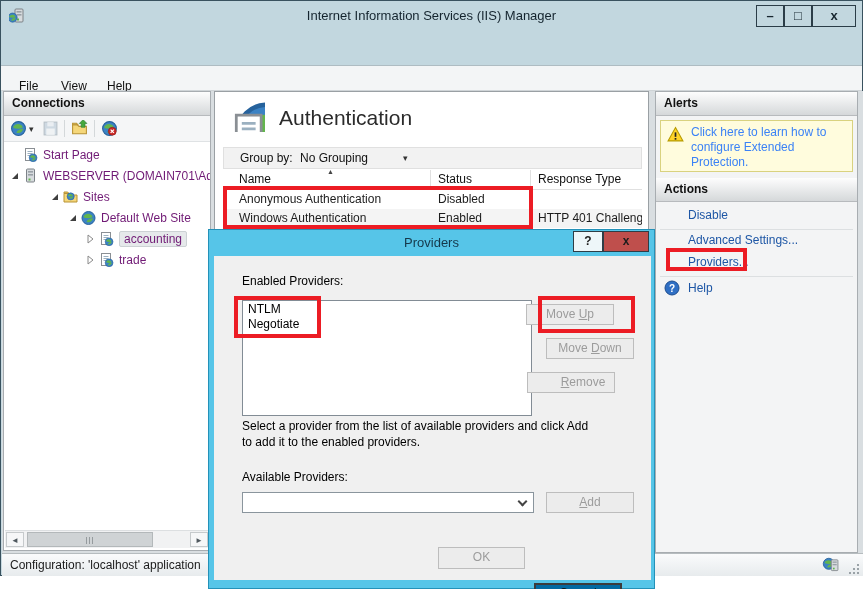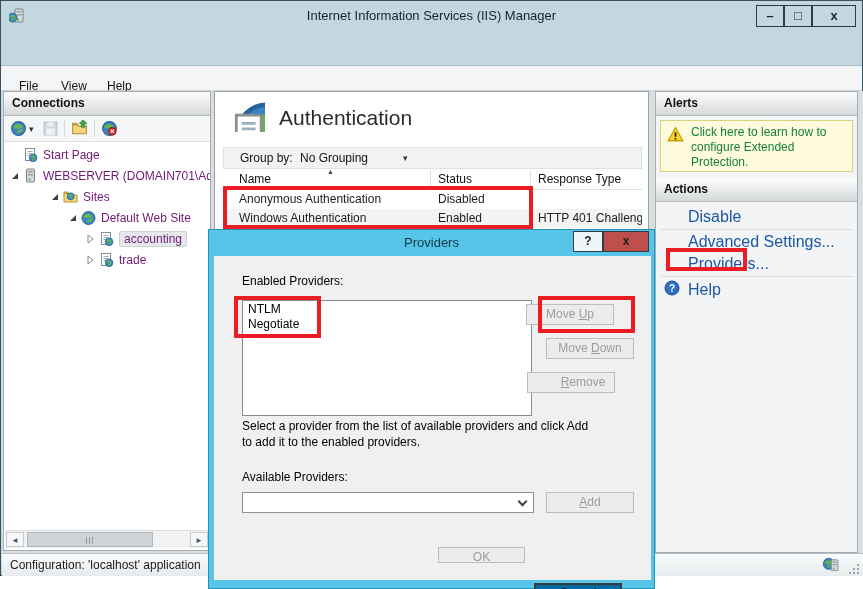--- a/index.html
+++ b/index.html
@@ -50,24 +50,24 @@
   .gb-caret { position:absolute; left:179px; top:0; }
   .thead { position:absolute; left:8px; top:78px; width:419px; height:20px; border-bottom:1px solid #e0e0e0; }
   .thcell { position:absolute; top:2px; font-size:12px; color:#111; }
   .tvline { position:absolute; top:0; width:1px; height:20px; background:#e0e0e0; }
   .sortglyph { position:absolute; left:104px; top:-2px; font-size:7px; color:#444; }
   .mrow { position:absolute; left:8px; width:419px; height:19px; line-height:19px;text-align:right; }
   .mcell { position:absolute; top:0; white-space:nowrap; overflow:hidden; }
 
   .right-panel { position:absolute; left:654px; top:90px; width:203px; height:462px; background:#f3f4f5; border:1px solid #a8adb1; }
   .alertbox { position:absolute; left:4px; top:28px; width:193px; height:52px; background:#fffcdd; border:1px solid #d9d27f; }
-  .alert-msg { position:absolute; left:30px; top:4px; width:158px; color:#15803d; line-height:15px; }
+  .alert-msg { position:absolute; left:30px; top:4px; width:158px; color:#3b82f6; line-height:15px; }
   .link { color:#1d56a5; cursor:pointer; }
   .rp-div { position:absolute; left:4px; width:193px; height:1px; background:#dcdfe1; }
-  .action-item { position:absolute; left:32px; font-size:16px; }
+  .action-item { position:absolute; left:32px; font-size:12px; }
 
   .statusbar { position:absolute; left:1px; top:552px; width:861px; height:23px; background:linear-gradient(#fafbfc,#e7ebed); border-top:1px solid #b6bcbf; }
   .status-text { position:absolute; left:8px; top:0; line-height:22px; color:#1b1b1b; white-space:nowrap; }
   .grip { position:absolute; right:4px; top:8px; width:12px; height:12px; }
   .grip i { position:absolute; width:2px; height:2px; background:#9aa2a7; }
 
   
   .dialog { position:absolute; left:208px; top:229px; width:447px; height:360px; background:#56c5e8; border:1px solid #2491b8; z-index:30; }
   .dlg-title { position:absolute; left:0; top:0; width:100%; height:26px; line-height:26px; text-align:center; font-size:13px; color:#15384a; }
   .dlg-btn { position:absolute; top:1px; height:21px; border:1px solid #2e3d46; text-align:center; line-height:19px; font-weight:bold; font-size:12px; color:#1c1c1c; }
@@ -424,21 +424,21 @@
       </div>
       <div class="dbtn" style="left:312px;top:48px;"><span>Move </span><span class="u">U</span><span>p</span></div>
       <div class="dbtn" style="left:332px;top:82px;"><span>Move </span><span class="u">D</span><span>own</span></div>
       <div class="dbtn" style="left:313px;top:116px;padding-left:24px;"><span></span><span class="u">R</span><span>emove</span></div>
       <div class="desc">Select a provider from the list of available providers and click Add to add it to the enabled providers.</div>
       <div class="dlg-label" style="left:28px;top:214px;">Available Providers:</div>
       <div class="combo">
           <span class="chev"></span>
         </div>
       <div class="dbtn" style="left:332px;top:236px;"><span></span><span class="u">A</span><span>dd</span></div>
-      <div class="dbtn" style="left:224px;top:291px;width:87px;height:16px;">OK</div>
+      <div class="dbtn" style="left:224px;top:291px;width:87px;height:22px;">OK</div>
       <div class="dbtn on" style="left:320px;top:291px;width:88px;height:22px;">Cancel</div>
     </div>
   </div>
 
   <div class="ann" style="left:234px;top:296px;width:87px;height:42px;"></div>
   <div class="ann" style="left:538px;top:296px;width:97px;height:37px;"></div>
   <div class="ann" style="left:666px;top:248px;width:81px;height:23px;"></div>
 
 </div>
 

